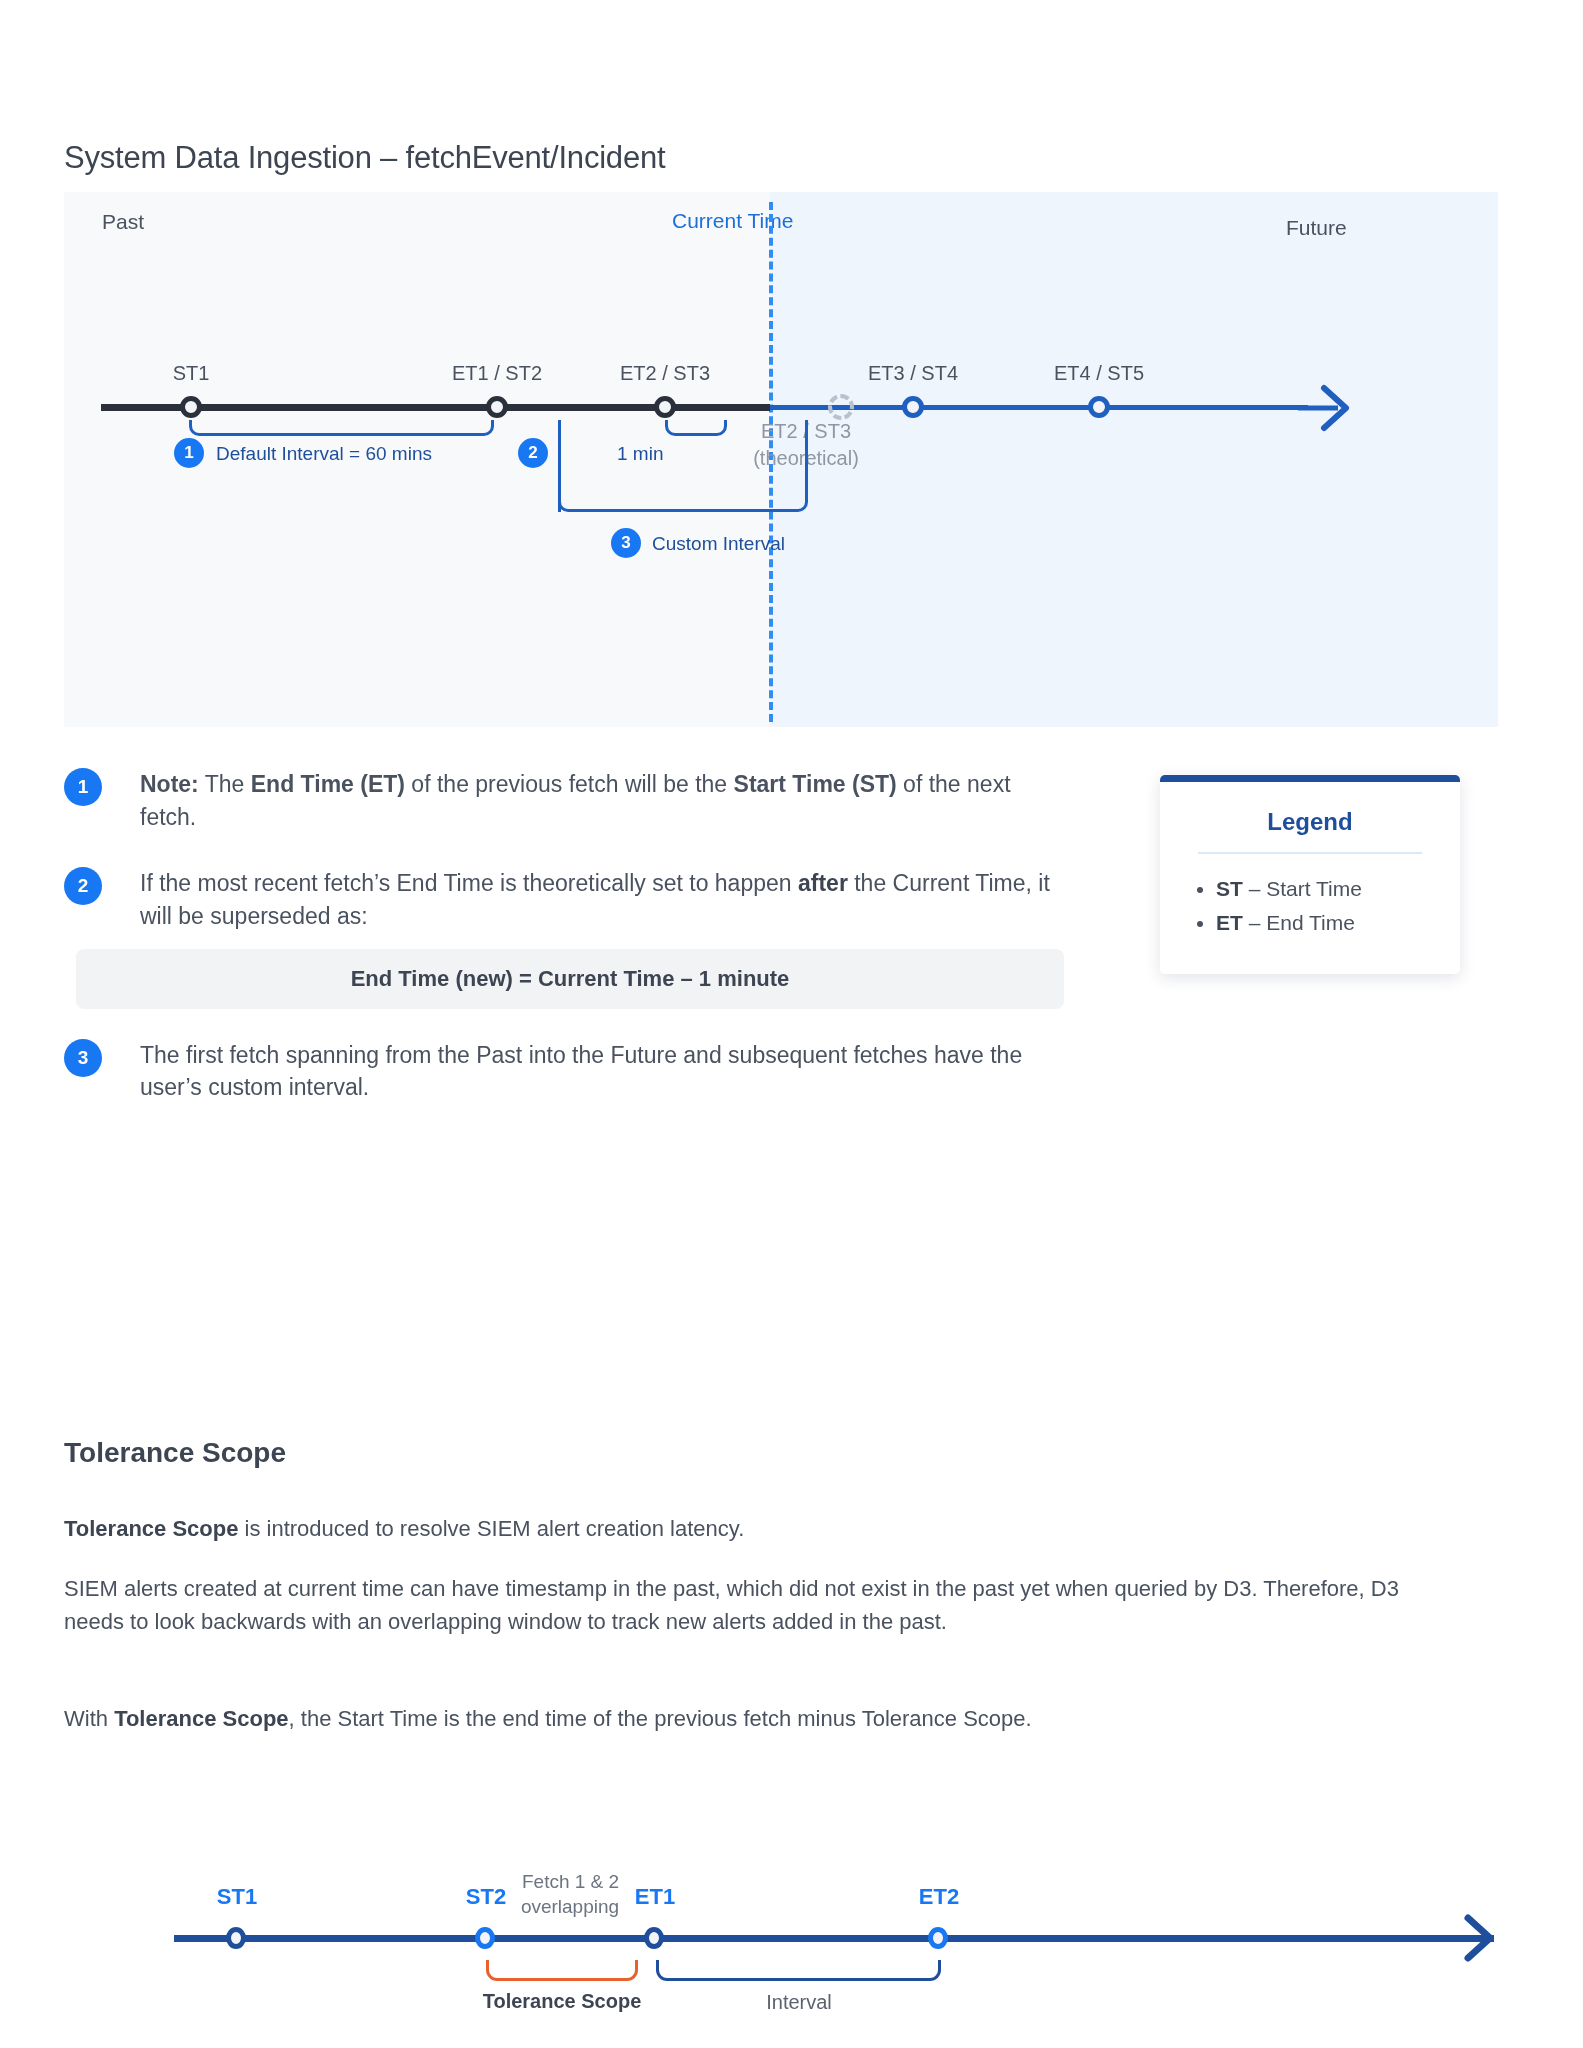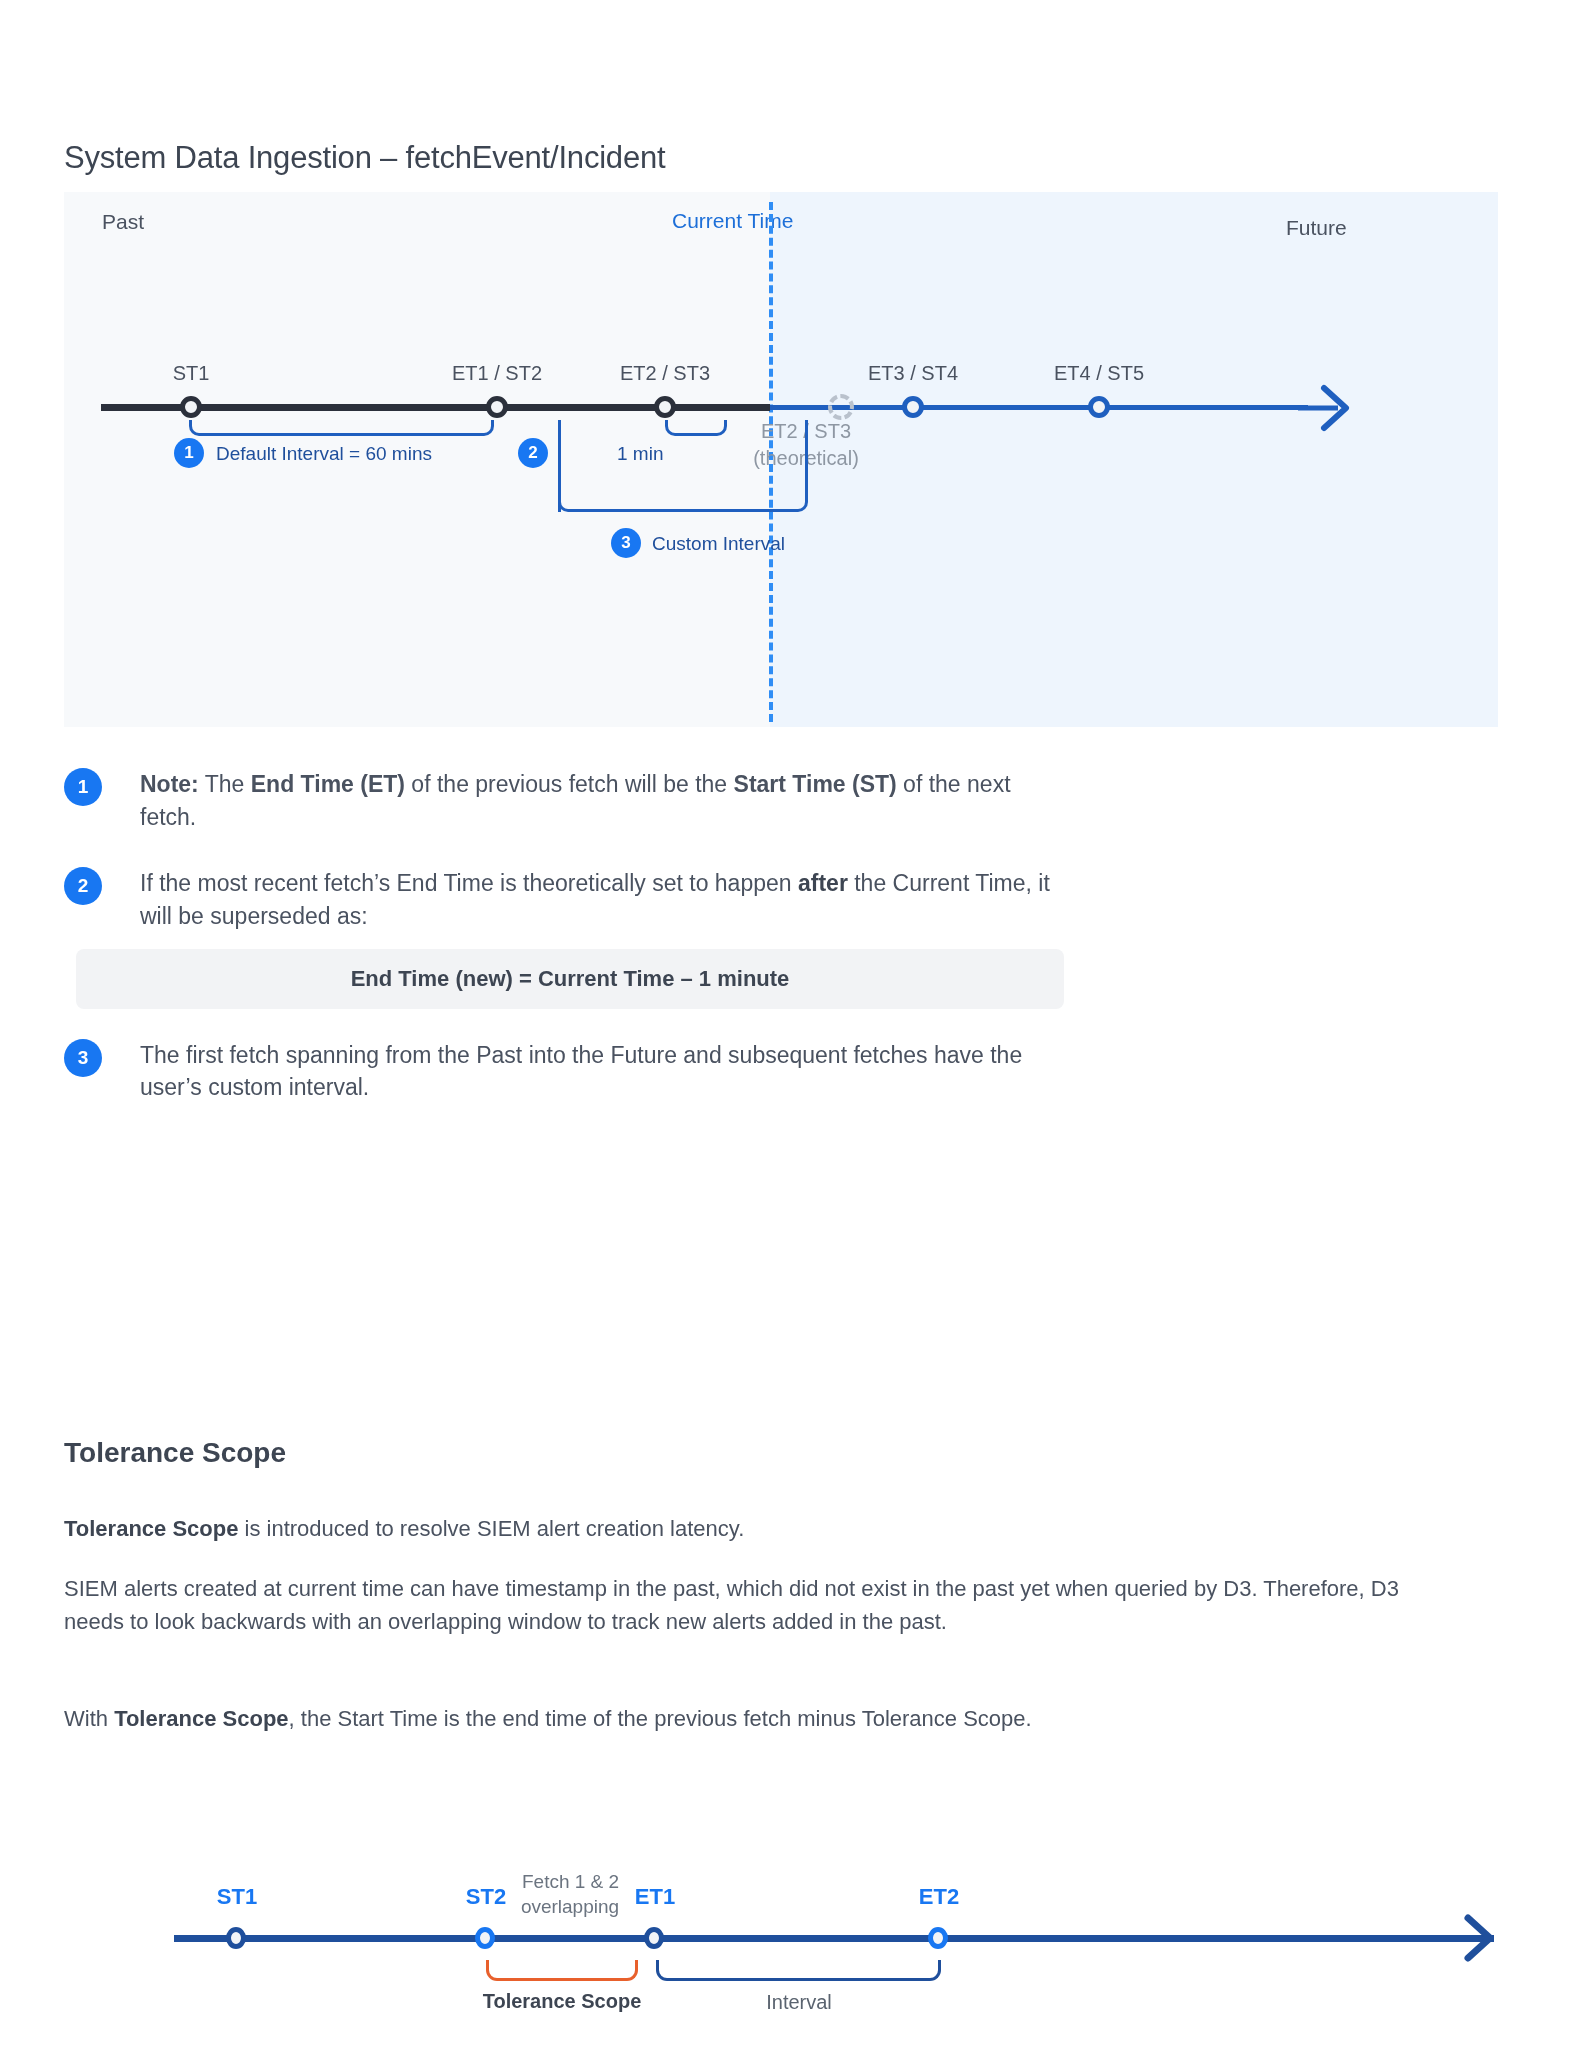--- a/index.html
+++ b/index.html
@@ -402,20 +402,28 @@
       <div class="formula">End Time (new) = Current Time – 1 minute</div>
     </div>
 
     <div class="note-item" style="margin-top:30px">
       <div class="note-num">3</div>
       <div class="note-body">The first fetch spanning from the Past into the Future and subsequent fetches have the user’s custom interval.</div>
     </div>
 
   </div>
 
+  <div class="legend-card">
+    <div class="legend-title">Legend</div>
+    <div class="legend-rule"></div>
+    <ul class="legend-list">
+      <li><b>ST</b> – Start Time</li>
+      <li><b>ET</b> – End Time</li>
+    </ul>
+  </div>
 
   <div class="section-title">Tolerance Scope</div>
   <div class="para" id="para1"><b>Tolerance Scope</b> is introduced to resolve SIEM alert creation latency.</div>
   <div class="para" id="para2">SIEM alerts created at current time can have timestamp in the past, which did not exist in the past yet when queried by D3. Therefore, D3 needs to look backwards with an overlapping window to track new alerts added in the past.</div>
   <div class="para" id="para3">With <b>Tolerance Scope</b>, the Start Time is the end time of the previous fetch minus Tolerance Scope.</div>
 
   <div class="diagram2">
     <div class="axis2"></div>
     <svg class="arrow-head2" viewBox="0 0 58 56">
       <path d="M2 28 L42 28" stroke="#1f4f9c" stroke-width="6" fill="none"></path>

